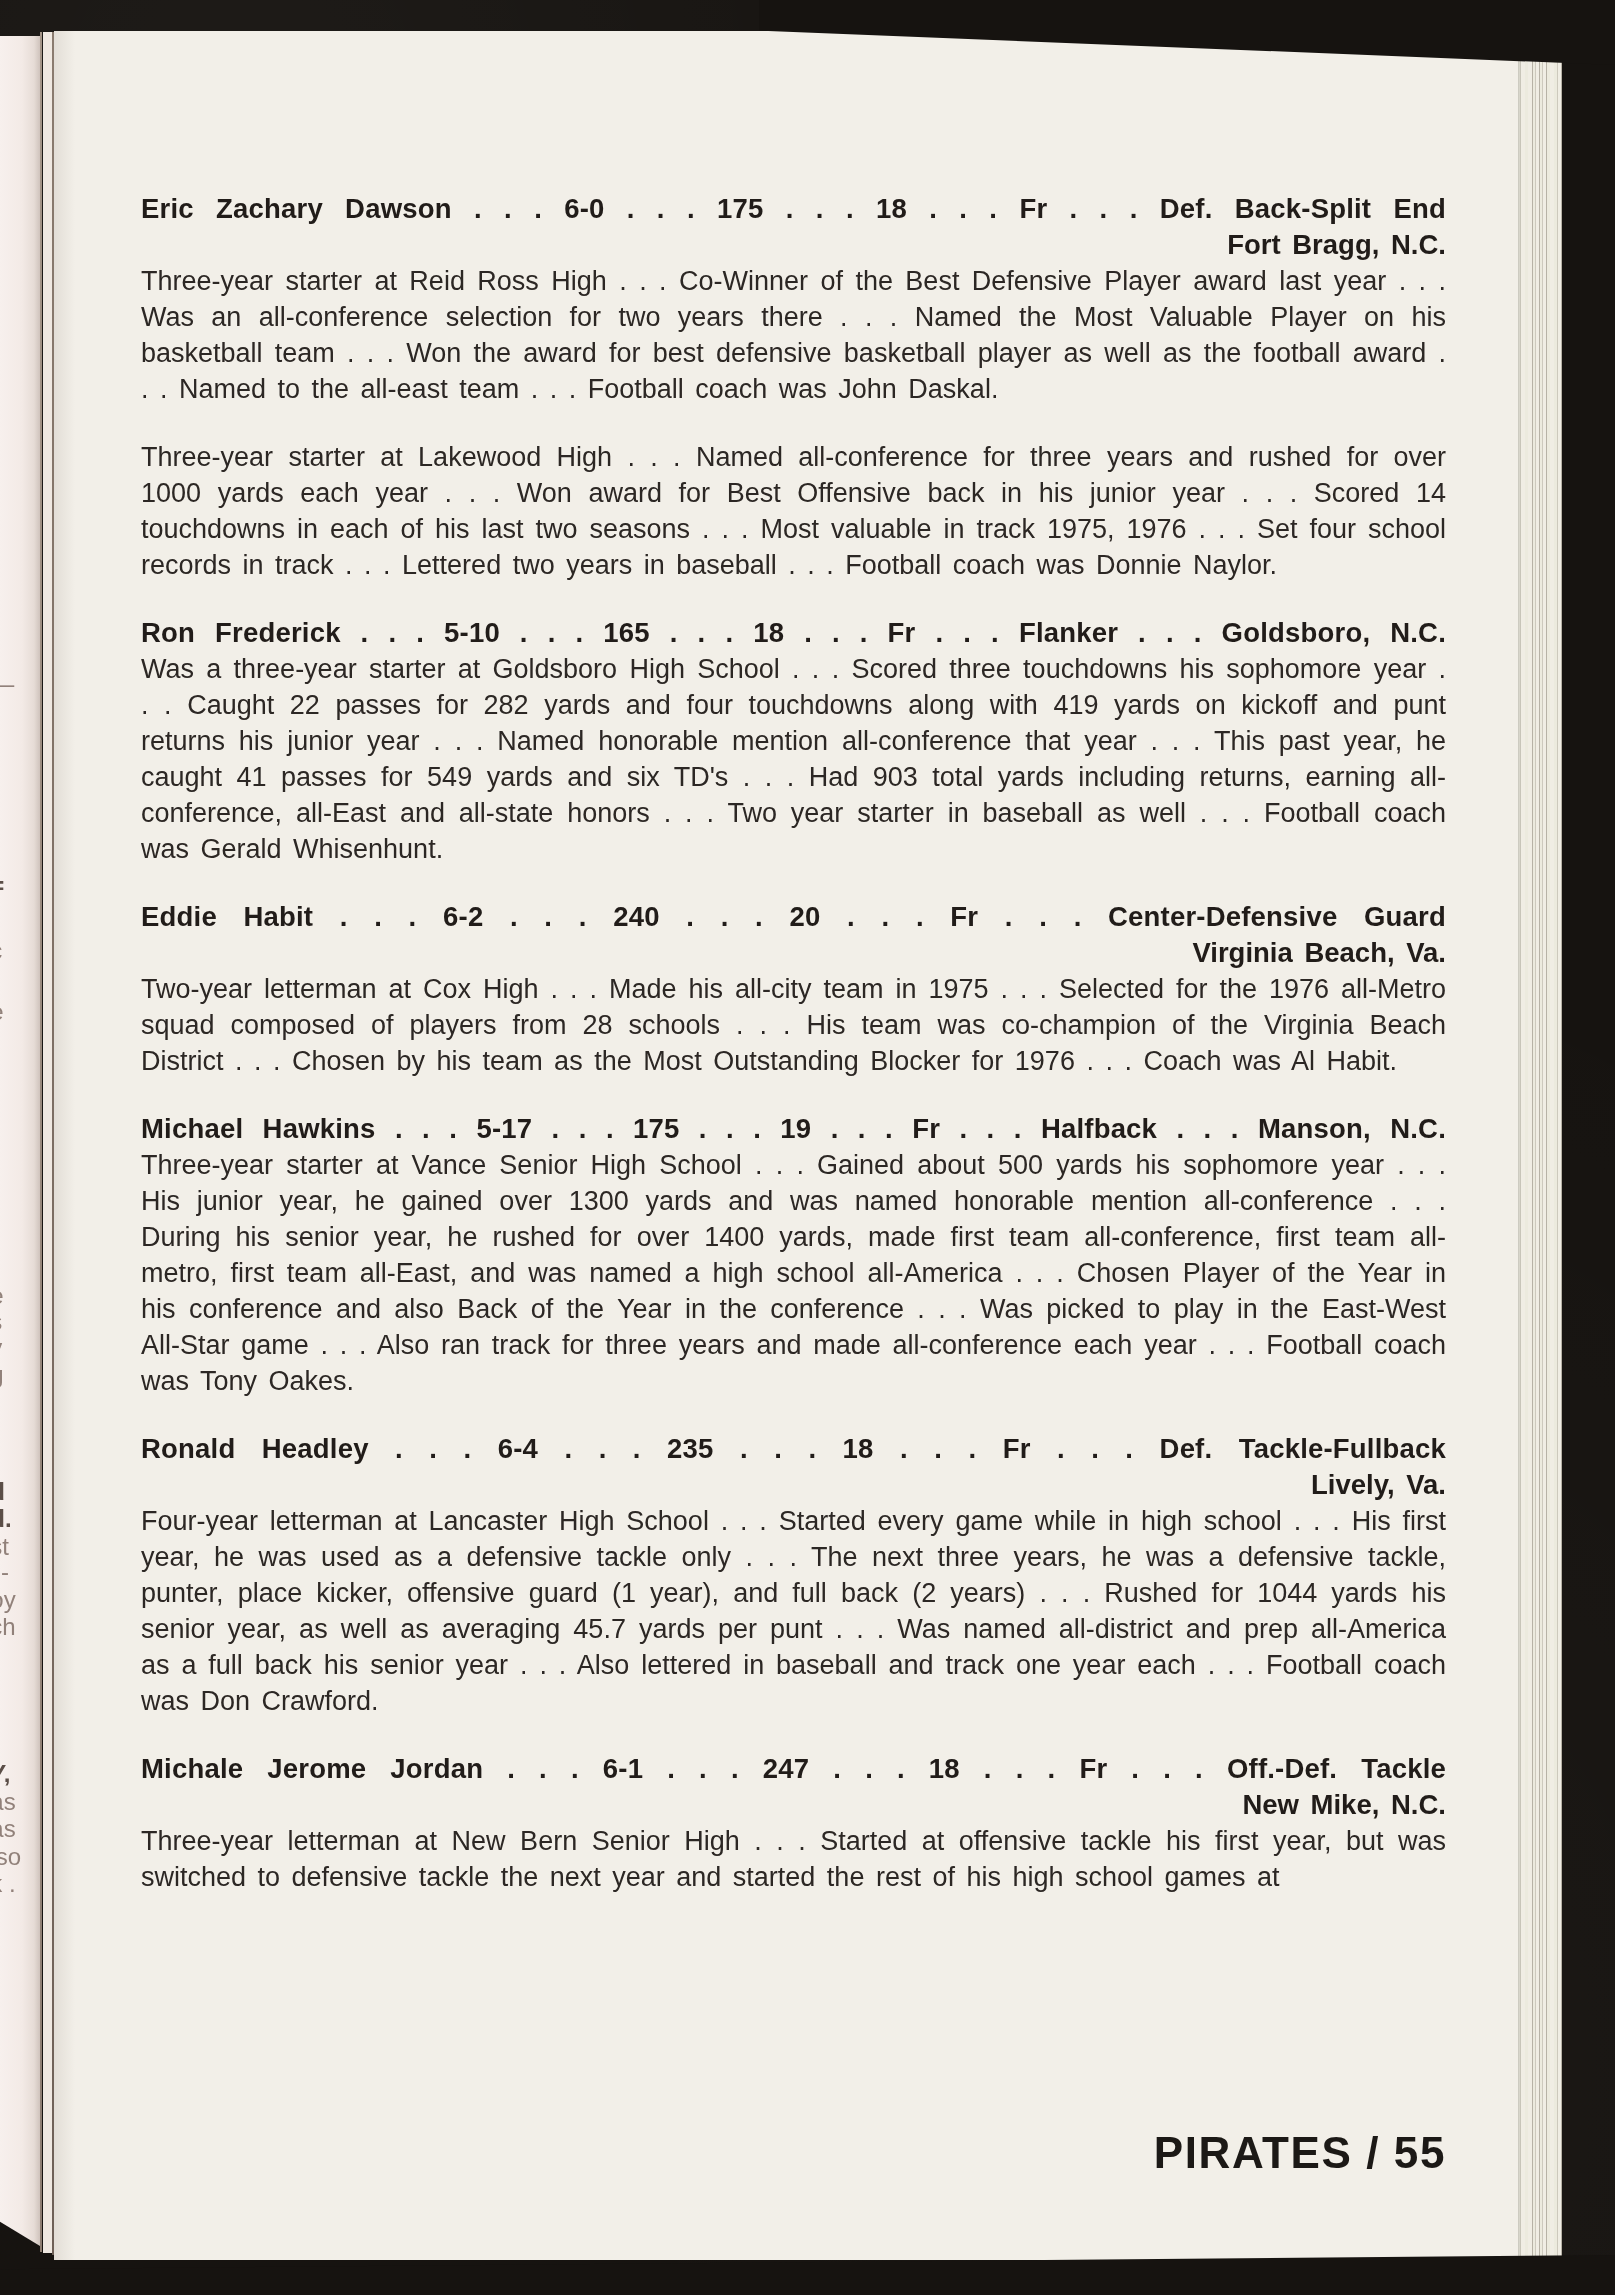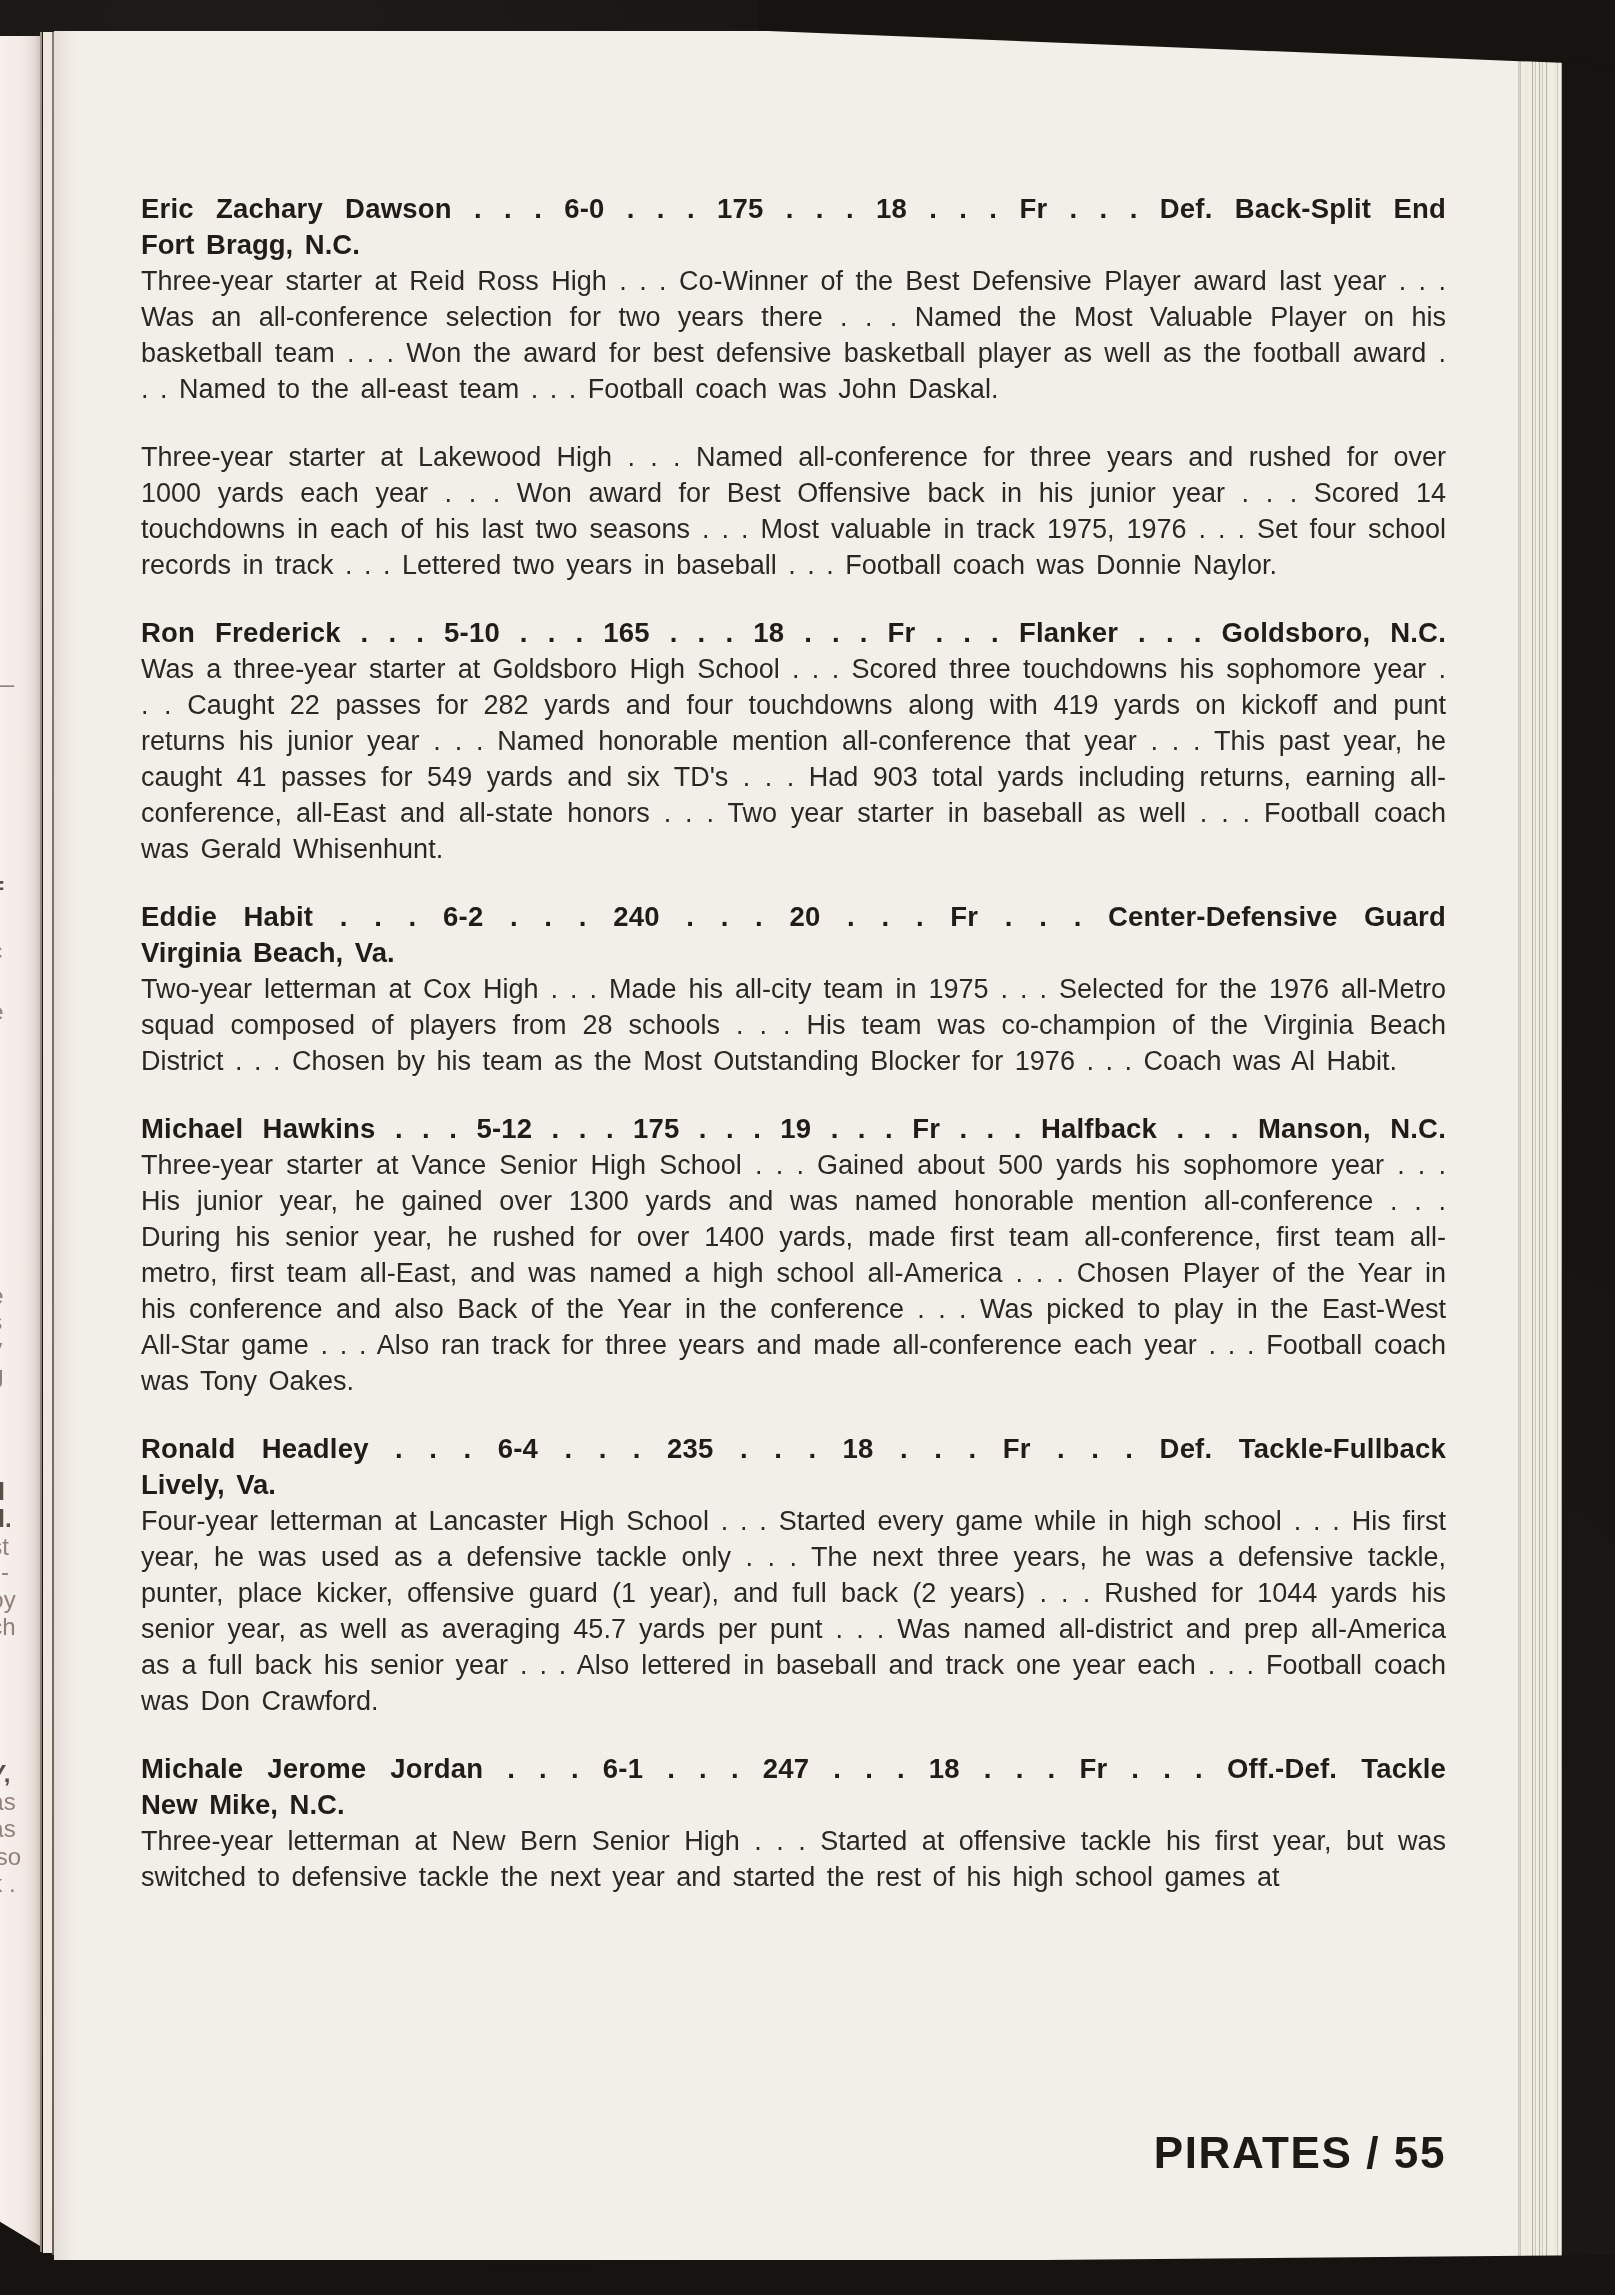--- a/index.html
+++ b/index.html
@@ -36,21 +36,21 @@
   .tr-black{position:absolute;left:759px;top:0;width:856px;height:65px;background:#161310;
     clip-path:polygon(0 0,100% 0,100% 100%,0 47%);}
   .bb-black{position:absolute;left:0;bottom:0;width:100%;height:47px;background:#161310;
     clip-path:polygon(0 45%,100% 15%,100% 100%,0 100%);}
   
   .content{position:absolute;left:74px;top:160px;width:1318px;color:#2c2724;
     font-size:27px;line-height:36px;word-spacing:4px;}
   section.player{margin:0 0 32px 13px;}
   .phead{font-weight:700;font-size:27.5px;color:#211c19;letter-spacing:0.2px;
     text-align:justify;text-align-last:justify;}
-  .ploc{font-weight:700;font-size:27.5px;color:#211c19;text-align:left;}
+  .ploc{font-weight:700;font-size:27.5px;color:#211c19;text-align:right;}
   .ploc:empty{display:none;}
   .pbio{margin:0;text-align:justify;}
   .footer{position:absolute;left:74px;top:2097px;width:1318px;text-align:right;
     font-weight:700;font-size:44px;letter-spacing:1.6px;color:#1c1916;}
   
   #edge-layer{position:absolute;left:0;top:0;width:48px;height:2295px;z-index:5;}
   .frag{position:absolute;left:-9.7px;color:#91817a;font-size:24px;line-height:24px;white-space:pre;}
   .frag.bold{color:#5b4e47;font-weight:700;}
 </style>
 </head>
@@ -83,21 +83,21 @@
         <p class="pbio">Was a three-year starter at Goldsboro High School . . . Scored three touchdowns his sophomore year . . . Caught 22 passes for 282 yards and four touchdowns along with 419 yards on kickoff and punt returns his junior year . . . Named honorable mention all-conference that year . . . This past year, he caught 41 passes for 549 yards and six TD's . . . Had 903 total yards including returns, earning all-conference, all-East and all-state honors . . . Two year starter in baseball as well . . . Football coach was Gerald Whisenhunt.</p>
       </section>
 
       <section class="player">
         <div class="phead">Eddie Habit . . . 6-2 . . . 240 . . . 20 . . . Fr . . . Center-Defensive Guard</div>
         <div class="ploc">Virginia Beach, Va.</div>
         <p class="pbio">Two-year letterman at Cox High . . . Made his all-city team in 1975 . . . Selected for the 1976 all-Metro squad composed of players from 28 schools . . . His team was co-champion of the Virginia Beach District . . . Chosen by his team as the Most Outstanding Blocker for 1976 . . . Coach was Al Habit.</p>
       </section>
 
       <section class="player">
-        <div class="phead">Michael Hawkins . . . 5-12 . . . 175 . . . 19 . . . Fr . . . Halfback . . . Manson, N.C.</div>
+        <div class="phead">Michael Hawkins . . . 5-17 . . . 175 . . . 19 . . . Fr . . . Halfback . . . Manson, N.C.</div>
 
         <p class="pbio">Three-year starter at Vance Senior High School . . . Gained about 500 yards his sophomore year . . . His junior year, he gained over 1300 yards and was named honorable mention all-conference . . . During his senior year, he rushed for over 1400 yards, made first team all-conference, first team all-metro, first team all-East, and was named a high school all-America . . . Chosen Player of the Year in his conference and also Back of the Year in the conference . . . Was picked to play in the East-West All-Star game . . . Also ran track for three years and made all-conference each year . . . Football coach was Tony Oakes.</p>
       </section>
 
       <section class="player">
         <div class="phead">Ronald Headley . . . 6-4 . . . 235 . . . 18 . . . Fr . . . Def. Tackle-Fullback</div>
         <div class="ploc">Lively, Va.</div>
         <p class="pbio">Four-year letterman at Lancaster High School . . . Started every game while in high school . . . His first year, he was used as a defensive tackle only . . . The next three years, he was a defensive tackle, punter, place kicker, offensive guard (1 year), and full back (2 years) . . . Rushed for 1044 yards his senior year, as well as averaging 45.7 yards per punt . . . Was named all-district and prep all-America as a full back his senior year . . . Also lettered in baseball and track one year each . . . Football coach was Don Crawford.</p>
       </section>
 

